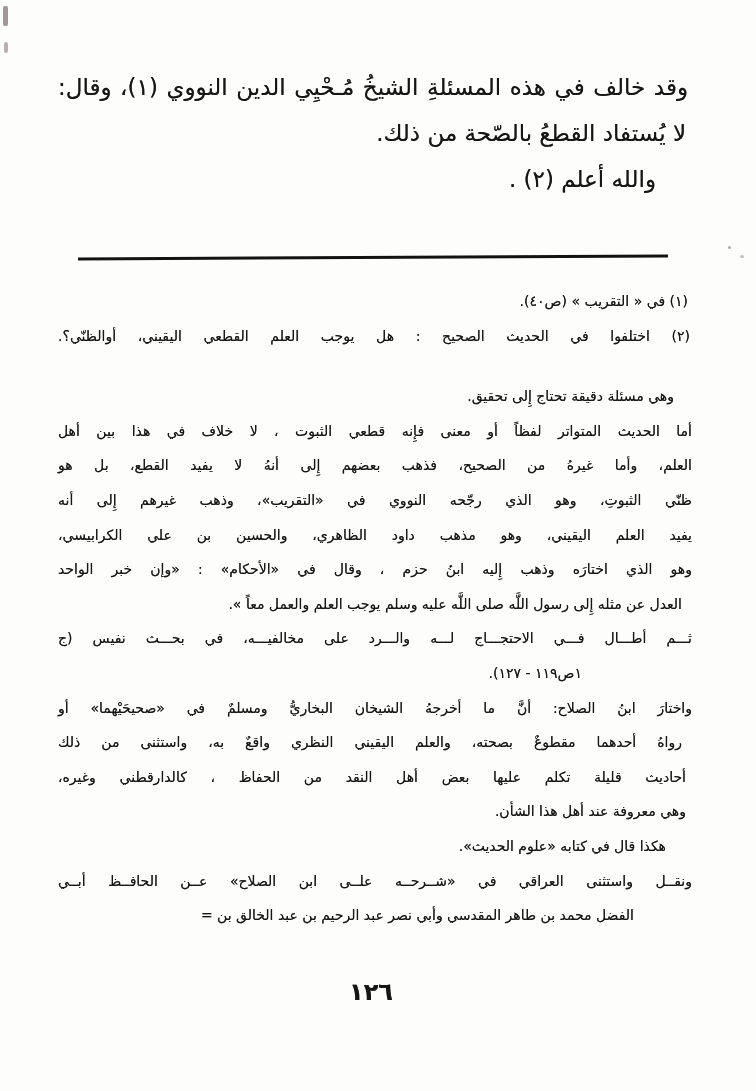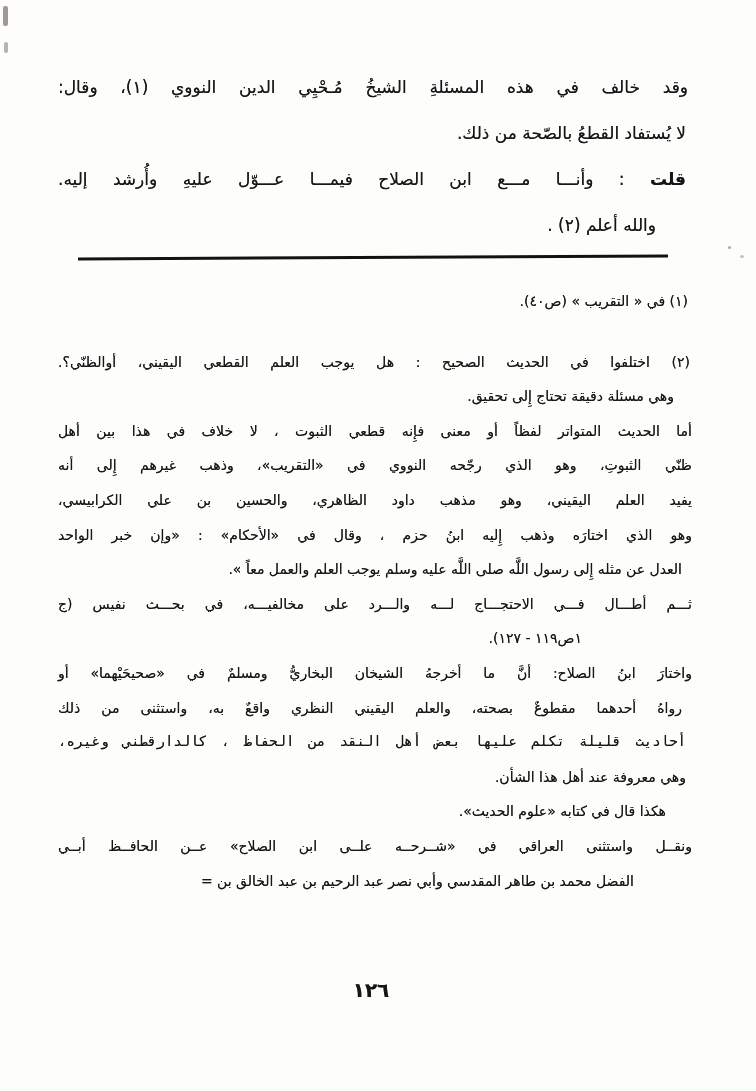--- a/index.html
+++ b/index.html
@@ -14,21 +14,21 @@
     font-family: "DejaVu Sans", sans-serif;
     color: #161616;
     text-shadow: 0 0 0.5px rgba(10,10,10,0.65);
   }
   
   .main-text {
     position: absolute;
     top: 64px;
     right: 64px;
     left: 58px;
-    font-size: 17px;
+    font-size: 23px;
     line-height: 46px;
   }
   .m-line { white-space: normal; }
   .just  { text-align: justify; text-align-last: justify; }
   .start { text-align: right; }
   .qult  { font-weight: bold; }
   
   .fn-rule {
     position: absolute;
     top: 256px;
@@ -48,21 +48,21 @@
     line-height: 34.6px;
   }
   .f-line { }
   
   .page-number {
     position: absolute;
     top: 978px;
     left: 0;
     right: 14px;
     text-align: center;
-    font-size: 20px;
+    font-size: 24px;
     letter-spacing: 1px;
     font-weight: bold;
   }
   
   .speck-a {
     position: absolute; top: 6px; left: 3px; width: 5px; height: 20px;
     background: #5a4440; opacity: .55; border-radius: 2px;
   }
   .speck-b {
     position: absolute; top: 42px; left: 4px; width: 4px; height: 11px;
@@ -83,43 +83,40 @@
 <div class="page">
 
   <div class="speck-a"></div>
   <div class="speck-b"></div>
   <div class="speck-c"></div>
   <div class="speck-d"></div>
 
   <div class="main-text">
     <div class="m-line just" style="padding-right:4px;">وقد خالف في هذه المسئلةِ الشيخُ مُـحْيِي الدين النووي (١)، وقال:</div>
     <div class="m-line start" style="padding-right:6px;">لا يُستفاد القطعُ بالصّحة من ذلك.</div>
-    <div class="m-line just" style="padding-right:6px;">
-      <span class="qult">قلت</span>
-      <span>: وأنـــا مـــع ابن الصلاح فيمـــا عـــوّل عليهِ وأُرشد إليه.</span>
-    </div>
     <div class="m-line start" style="padding-right:36px;">والله أعلم (٢) .</div>
   </div>
 
   <div class="fn-rule"></div>
 
   <div class="footnotes">
     <div class="f-line start" style="padding-right:4px;">(١) في « التقريب » (ص٤٠).</div>
-    <div class="f-line just" style="padding-right:2px;margin-top:26px;">(٢) اختلفوا في الحديث الصحيح : هل يوجب العلم القطعي اليقيني، أوالظنّي؟.</div>
-    <div class="f-line start" style="padding-right:18px;">وهي مسئلة دقيقة تحتاج إِلى تحقيق.</div>
+    <div class="f-line just" style="padding-right:2px;">(٢) اختلفوا في الحديث الصحيح : هل يوجب العلم القطعي اليقيني، أوالظنّي؟.</div>
+    <div class="f-line start" style="padding-right:18px;margin-top:26px;">وهي مسئلة دقيقة تحتاج إِلى تحقيق.</div>
     <div class="f-line just">أما الحديث المتواتر لفظاً أو معنى فإِنه قطعي الثبوت ، لا خلاف في هذا بين أهل</div>
+    <div class="f-line just">العلم، وأما غيرهُ من الصحيح، فذهب بعضهم إِلى أنهُ لا يفيد القطع، بل هو</div>
     <div class="f-line just">ظنّي الثبوتِ، وهو الذي رجّحه النووي في «التقريب»، وذهب غيرهم إِلى أنه</div>
     <div class="f-line just">يفيد العلم اليقيني، وهو مذهب داود الظاهري، والحسين بن علي الكرابيسي،</div>
     <div class="f-line just">وهو الذي اختارَه وذهب إِليه ابنُ حزم ، وقال في «الأحكام» : «وإن خبر الواحد</div>
     <div class="f-line start" style="padding-right:10px;">العدل عن مثله إِلى رسول اللَّه صلى اللَّه عليه وسلم يوجب العلم والعمل معاً ».</div>
     <div class="f-line just">ثـــم أطـــال فـــي الاحتجـــاج لـــه والـــرد على مخالفيـــه، في بحـــث نفيس (ج</div>
     <div class="f-line start" style="padding-right:110px;">١ص١١٩ - ١٢٧).</div>
     <div class="f-line just">واختارَ ابنُ الصلاح: أنَّ ما أخرجهُ الشيخان البخاريُّ ومسلمٌ في «صحيحَيْهما» أو</div>
     <div class="f-line just" style="padding-right:10px;">رواهُ أحدهما مقطوعٌ بصحته، والعلم اليقيني النظري واقعٌ به، واستثنى من ذلك</div>
-    <div class="f-line just" style="padding-right:6px;font-family:Liberation Mono, monospace;">أحاديث قليلة تكلم عليها بعض أهل النقد من الحفاظ ، كالدارقطني وغيره،</div>
+    <div class="f-line just" style="padding-right:6px;">أحاديث قليلة تكلم عليها بعض أهل النقد من الحفاظ ، كالدارقطني وغيره،</div>
     <div class="f-line start" style="padding-right:6px;text-align:right;">وهي معروفة عند أهل هذا الشأن.</div>
     <div class="f-line start" style="padding-right:26px;">هكذا قال في كتابه «علوم الحديث».</div>
     <div class="f-line just">ونقــل واستثنى العراقي في «شــرحــه علــى ابن الصلاح» عــن الحافــظ أبــي</div>
     <div class="f-line start" style="padding-right:58px;">الفضل محمد بن طاهر المقدسي وأبي نصر عبد الرحيم بن عبد الخالق بن =</div>
   </div>
 
   <div class="page-number">١٢٦</div>
 
 </div>
 

